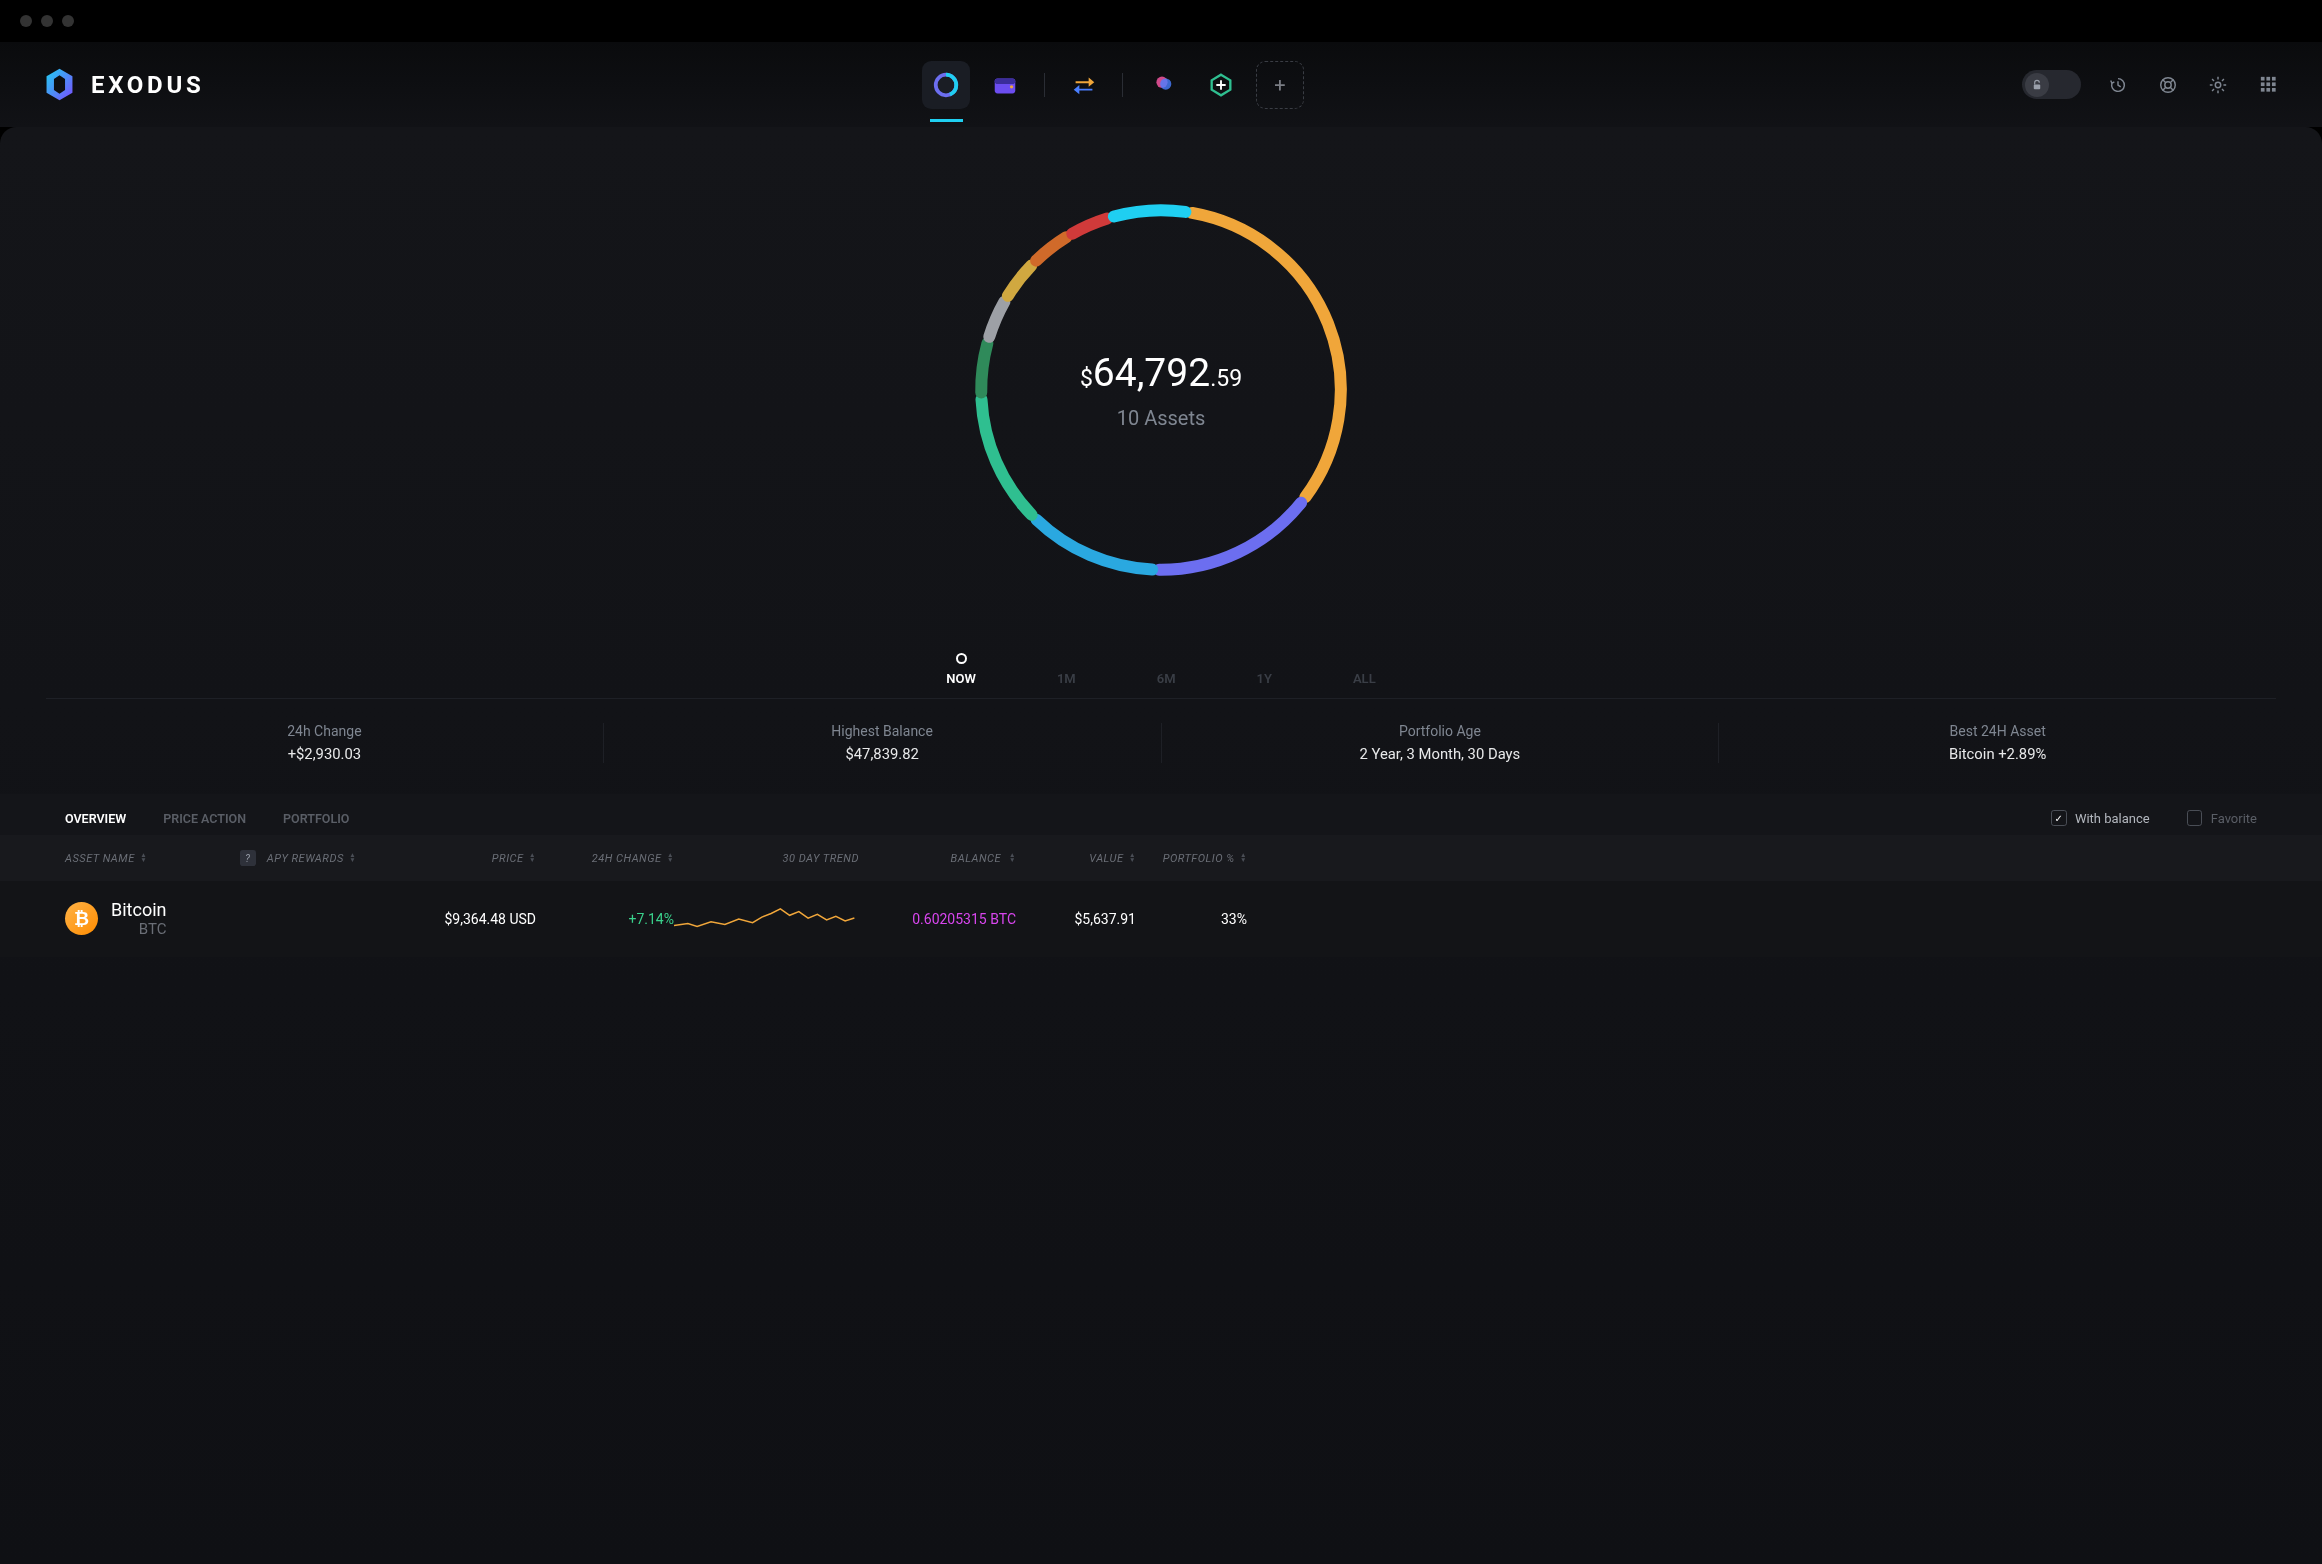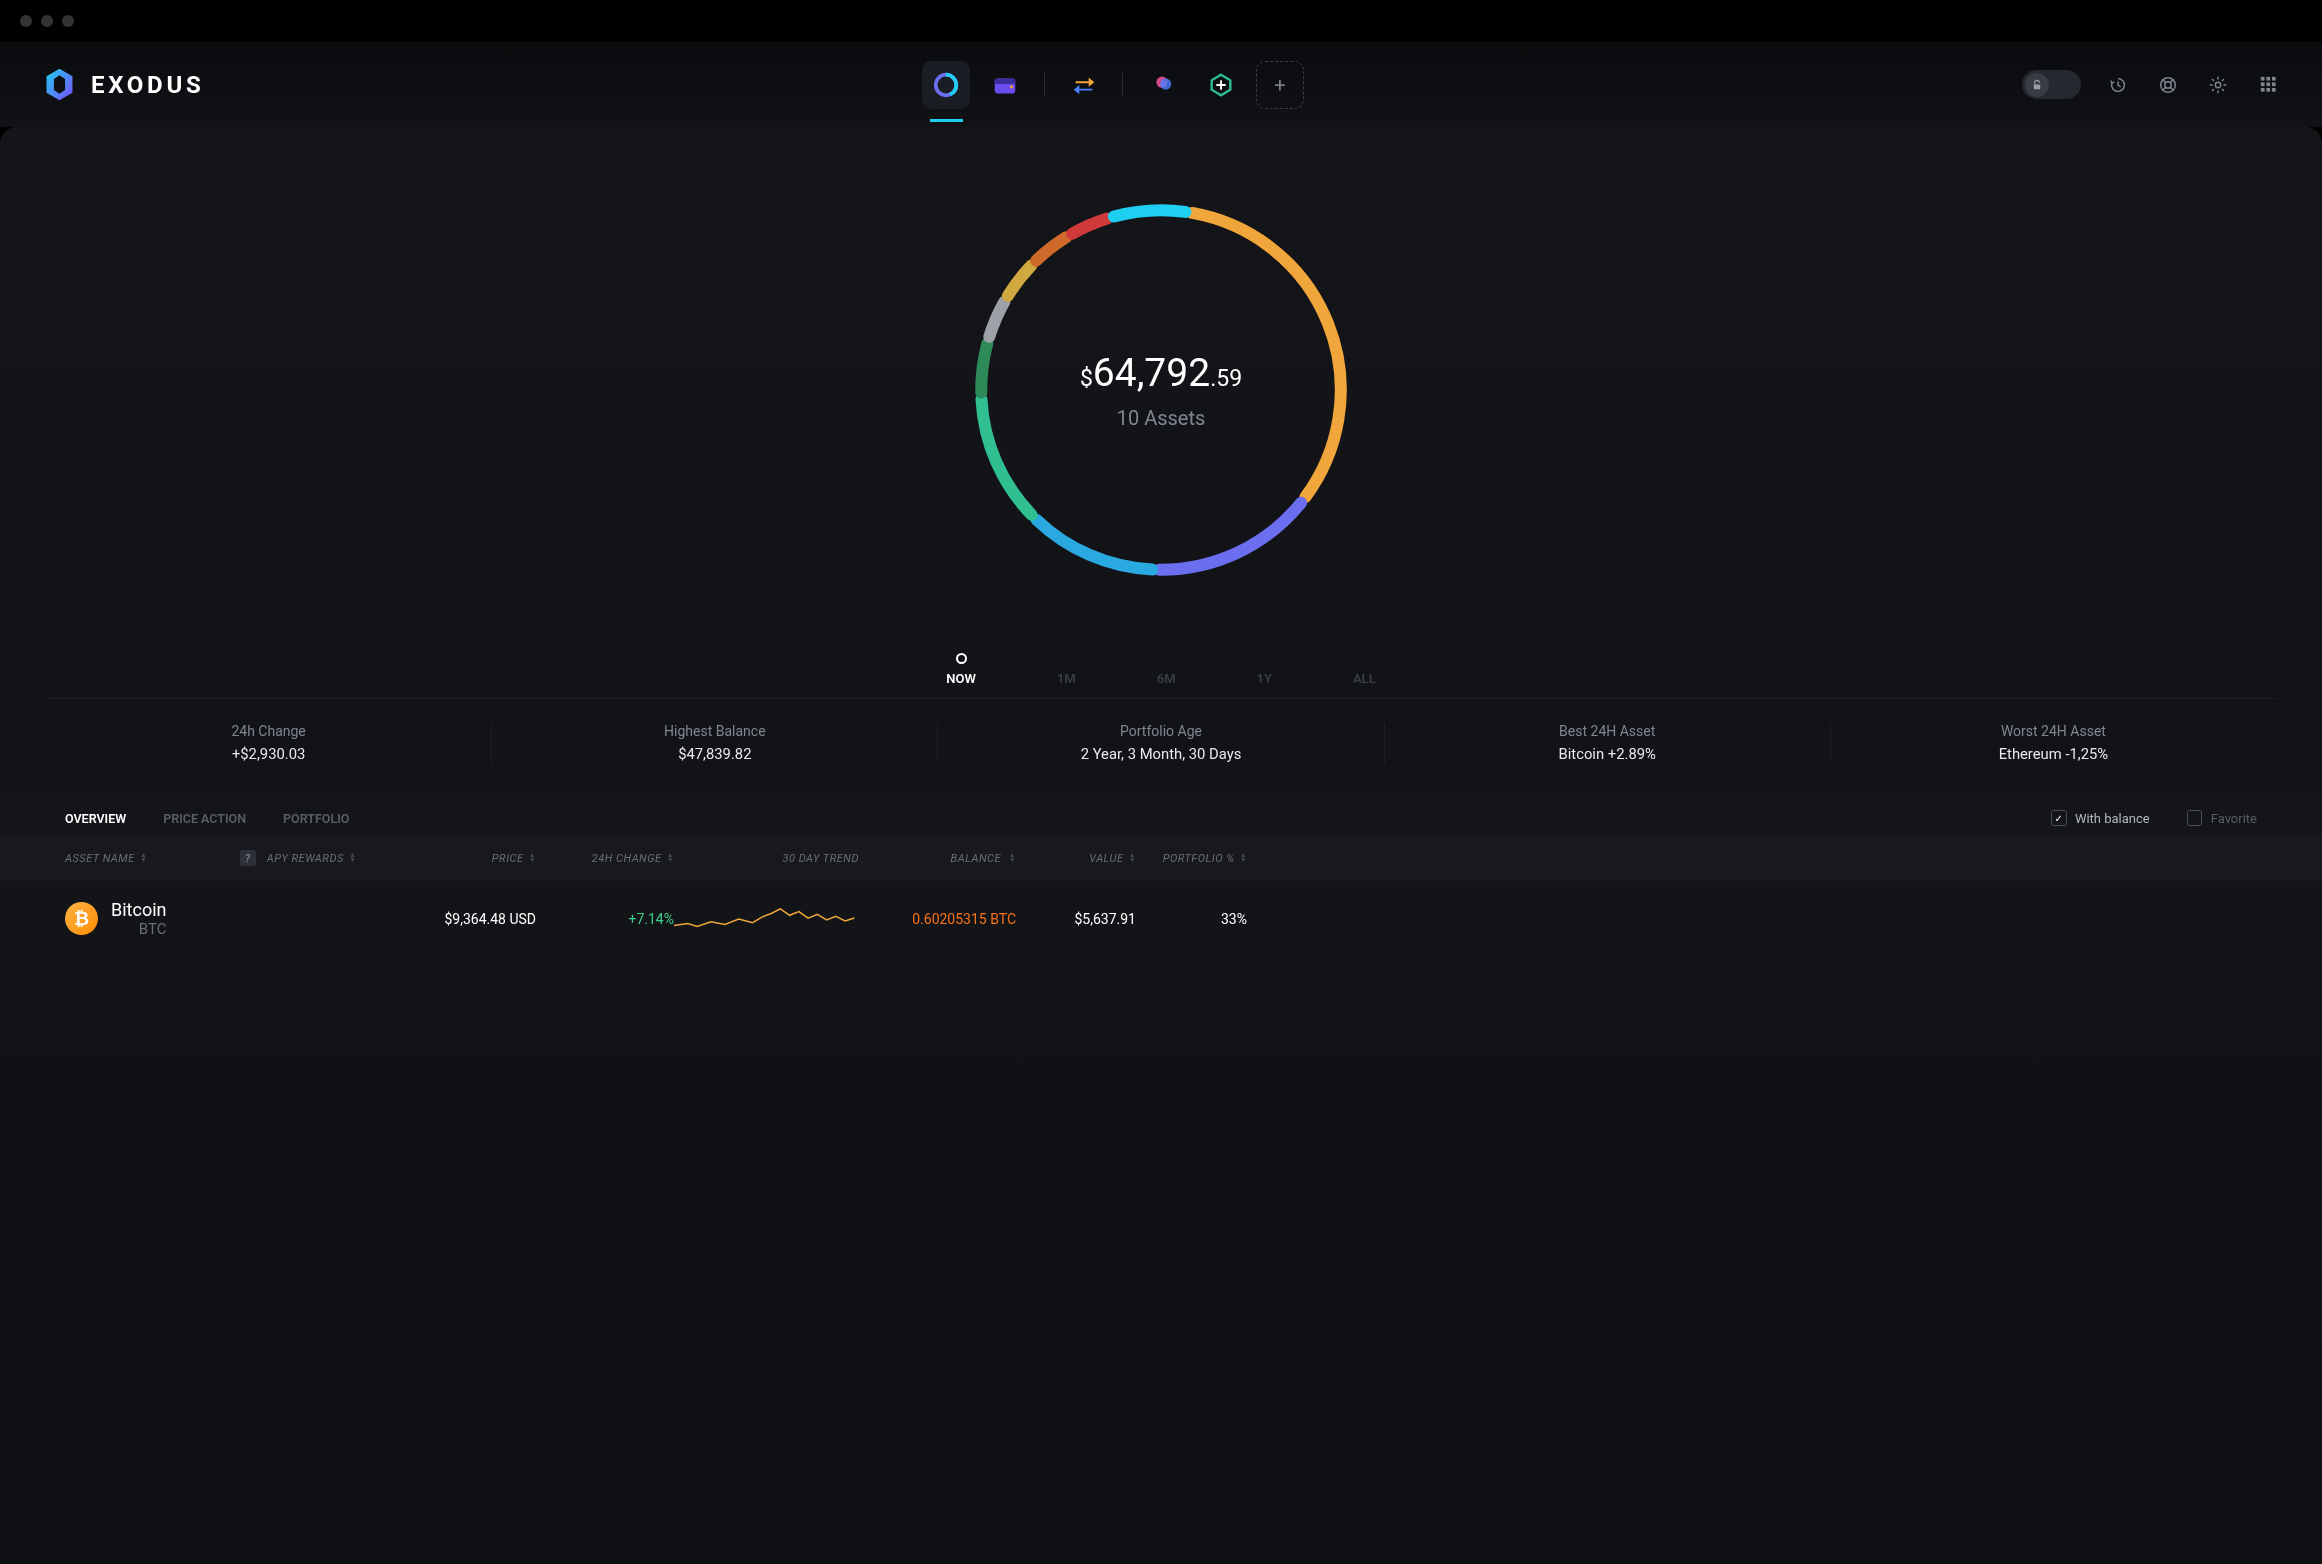--- a/index.html
+++ b/index.html
@@ -289,21 +289,21 @@
     justify-content: center;
     color: #fff;
     font-weight: 700;
     font-size: 18.5px;
   }
   .asset-name-cell .names { display: flex; flex-direction: column; }
   .asset-name-cell .main { color: #fff; font-size: 18px; }
   .asset-name-cell .sub { color: #6a6e76; font-size: 15px; text-align: right; }
   .trend-spark { width: 185px; height: 28px; }
   .green { color: #3ad18c; }
-  .gold { color: #f97316; text-align: center; }
+  .gold { color: #d946ef; text-align: center; }
 </style>
 </head>
 <body>
 
 <div class="titlebar">
   <div class="traffic-lights">
     <span></span>
     <span></span>
     <span></span>
   </div>
@@ -465,24 +465,20 @@
         <div class="stat-value">$47,839.82</div>
       </div>
       <div class="stat-cell">
         <div class="stat-label">Portfolio Age</div>
         <div class="stat-value">2 Year, 3 Month, 30 Days</div>
       </div>
       <div class="stat-cell">
         <div class="stat-label">Best 24H Asset</div>
         <div class="stat-value">Bitcoin +2.89%</div>
       </div>
-      <div class="stat-cell">
-        <div class="stat-label">Worst 24H Asset</div>
-        <div class="stat-value">Ethereum -1,25%</div>
-      </div>
     </div>
 
   <div class="table-tabs">
     <span class="table-tab active">OVERVIEW</span>
     <span class="table-tab">PRICE ACTION</span>
     <span class="table-tab">PORTFOLIO</span>
     <span class="table-tabs-spacer"></span>
     <label class="check-group">
       <span class="chk checked"></span>
       <span>With balance</span>

